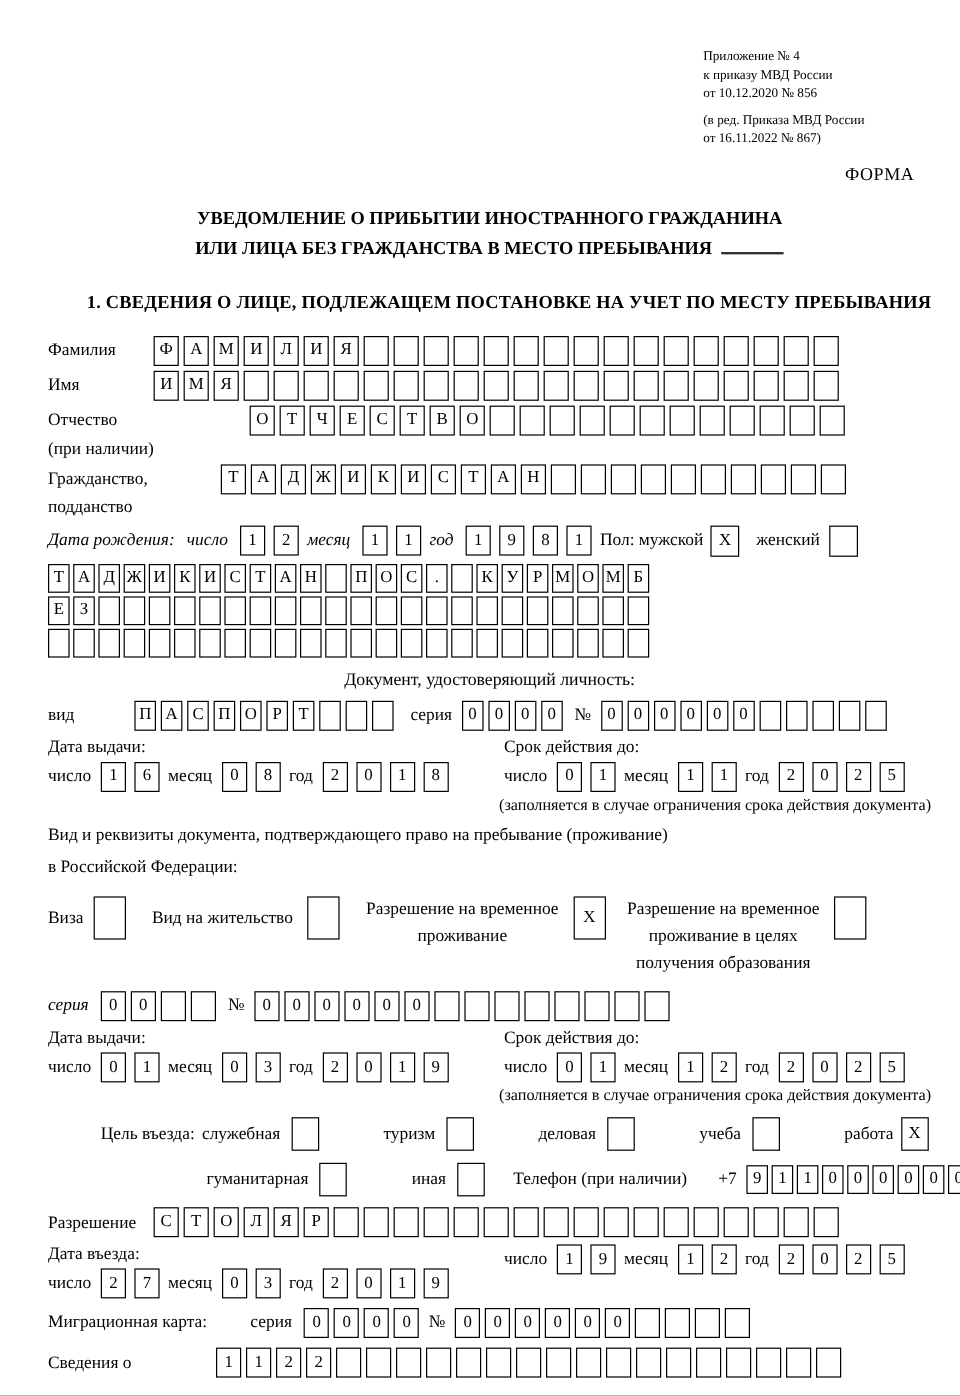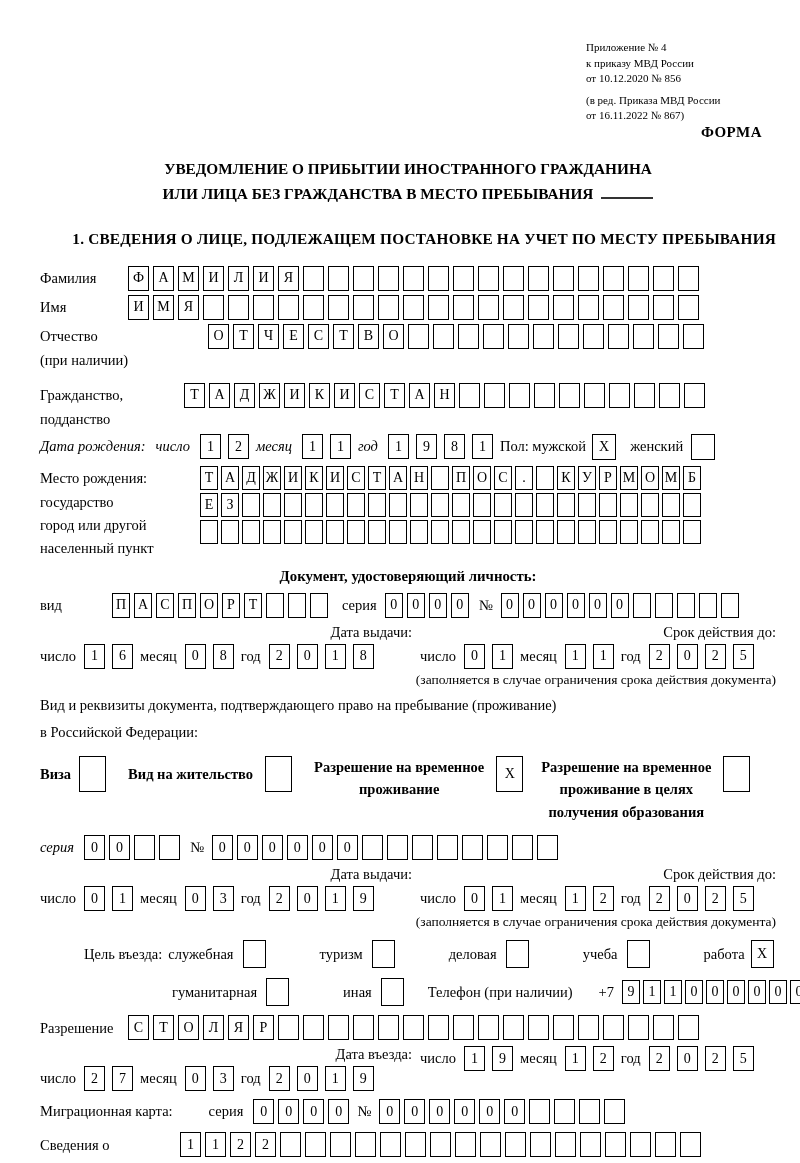--- a/index.html
+++ b/index.html
@@ -10,21 +10,21 @@
     width: 800px; height: 1163px;
     margin: 0 auto;
     background: #fff;
     padding: 40px 24px 0 40px;
     overflow: hidden;
     font-size: 14.5px;
   }
   
   .annex { margin-left: auto; width: 190px; font-size: 11px; line-height: 1.42; }
   .annex .gap { height: 6px; }
-  .forma { text-align: right; padding-right: 14px; font-weight: bold; font-size: 15px; letter-spacing: .5px; }
+  .forma { text-align: right; padding-right: 14px; font-weight: normal; font-size: 15px; margin-top: 14px; letter-spacing: .5px; }
   .title { text-align: center; font-weight: bold; font-size: 15.3px; margin-top: 16px; line-height: 1.6; font-family: Liberation Serif, serif; }
   .blank-underline { display: inline-block; width: 52px; border-bottom: 2px solid #333; height: 1em; margin-left: 8px; vertical-align: baseline; }
   .sec-heading { font-weight: bold; font-size: 15.3px; margin-top: 24px; margin-bottom: 18px; letter-spacing: .2px; text-align: right; }
 
   
   .grid { display: flex; flex: none; }
   .cell {
     width: 21px; height: 25px; flex: none;
     border: 1.5px solid #000; margin-right: 4px;
     display: flex; align-items: center; justify-content: center;
@@ -42,34 +42,34 @@
   .chk-sm { width: 23px; height: 28px; }
   .chk-lg { width: 27px; height: 36px; }
 
   .row { display: flex; align-items: center; }
   .label-col { flex: none; line-height: 22px; }
   .top { align-items: flex-start; }
 
   .f-row { margin-bottom: 4px; }
   .stacked-grids .grid { margin-bottom: 3px; }
 
-  .doc-heading { text-align: center; font-weight: bold; margin: 8px 0 8px 0; font-size: 14.8px; }
+  .doc-heading { text-align: center; font-weight: normal; margin: 8px 0 8px 0; font-size: 14.8px; }
 
   .dates-pair { display: flex; margin-top: 6px; }
   .date-group { display: flex; flex-direction: column; }
-  .dg-label { text-align: right; margin-bottom: 3px; }
+  .dg-label { text-align: left; margin-bottom: 3px; }
   .dg-row { display: flex; align-items: center; }
   .dw { margin-right: 8px; }
   .note-right { text-align: right; font-size: 13.5px; margin-top: 3px; }
 
   .intro-line { line-height: 1.85; }
 
   .opt-row { display: flex; align-items: flex-start; margin-top: 10px; }
   .opt { display: flex; align-items: flex-start; }
-  .opt .opt-label { text-align: center; line-height: 1.55; font-weight: bold; }
+  .opt .opt-label { text-align: center; line-height: 1.55; }
   .opt .chk { margin-left: 12px; }
 
   .purpose-row { display: flex; align-items: center; margin-top: 10px; }
   .purpose-row .chk { margin: 0 10px 0 9px; }
   .p-label { flex: none; margin-left: 44px; }
   .mr6 { margin-right: 6px; } .mr10 { margin-right: 10px; font-style: italic; }
   .ml-auto { margin-left: auto; }
 </style>
 </head>
 <body>
@@ -175,21 +175,21 @@
         <div class="cell"></div>
         <div class="cell"></div>
         <div class="cell"></div>
         <div class="cell"></div>
         <div class="cell"></div>
         <div class="cell"></div>
         <div class="cell"></div>
       </div>
   </div>
 
-  <div class="row top" style="margin-top:12px">
+  <div class="row top" style="margin-top:2px">
     <div class="label-col" style="width:144px">
       <div style="line-height:25px">Гражданство,</div>
       <div>подданство</div>
     </div>
     <div class="grid">
         <div class="cell">Т</div>
         <div class="cell">А</div>
         <div class="cell">Д</div>
         <div class="cell">Ж</div>
         <div class="cell">И</div>
@@ -231,26 +231,20 @@
         <div class="cell">8</div>
         <div class="cell">1</div>
       </div>
     <span class="mr6">Пол: мужской</span>
     <div class="chk" style="width:24px;height:26px">X</div>
     <span style="margin:0 8px 0 14px">женский</span>
     <div class="chk" style="width:24px;height:26px"></div>
   </div>
 
   <div class="row top" style="margin-top:6px">
-    <div class="label-col" style="width:160px;line-height:23px">
-      <div style="line-height:25px">Место рождения:</div>
-      <div>государство</div>
-      <div>город или другой</div>
-      <div>населенный пункт</div>
-    </div>
     <div class="stacked-grids">
       <div class="grid tight">
           <div class="cell">Т</div>
           <div class="cell">А</div>
           <div class="cell">Д</div>
           <div class="cell">Ж</div>
           <div class="cell">И</div>
           <div class="cell">К</div>
           <div class="cell">И</div>
           <div class="cell">С</div>

